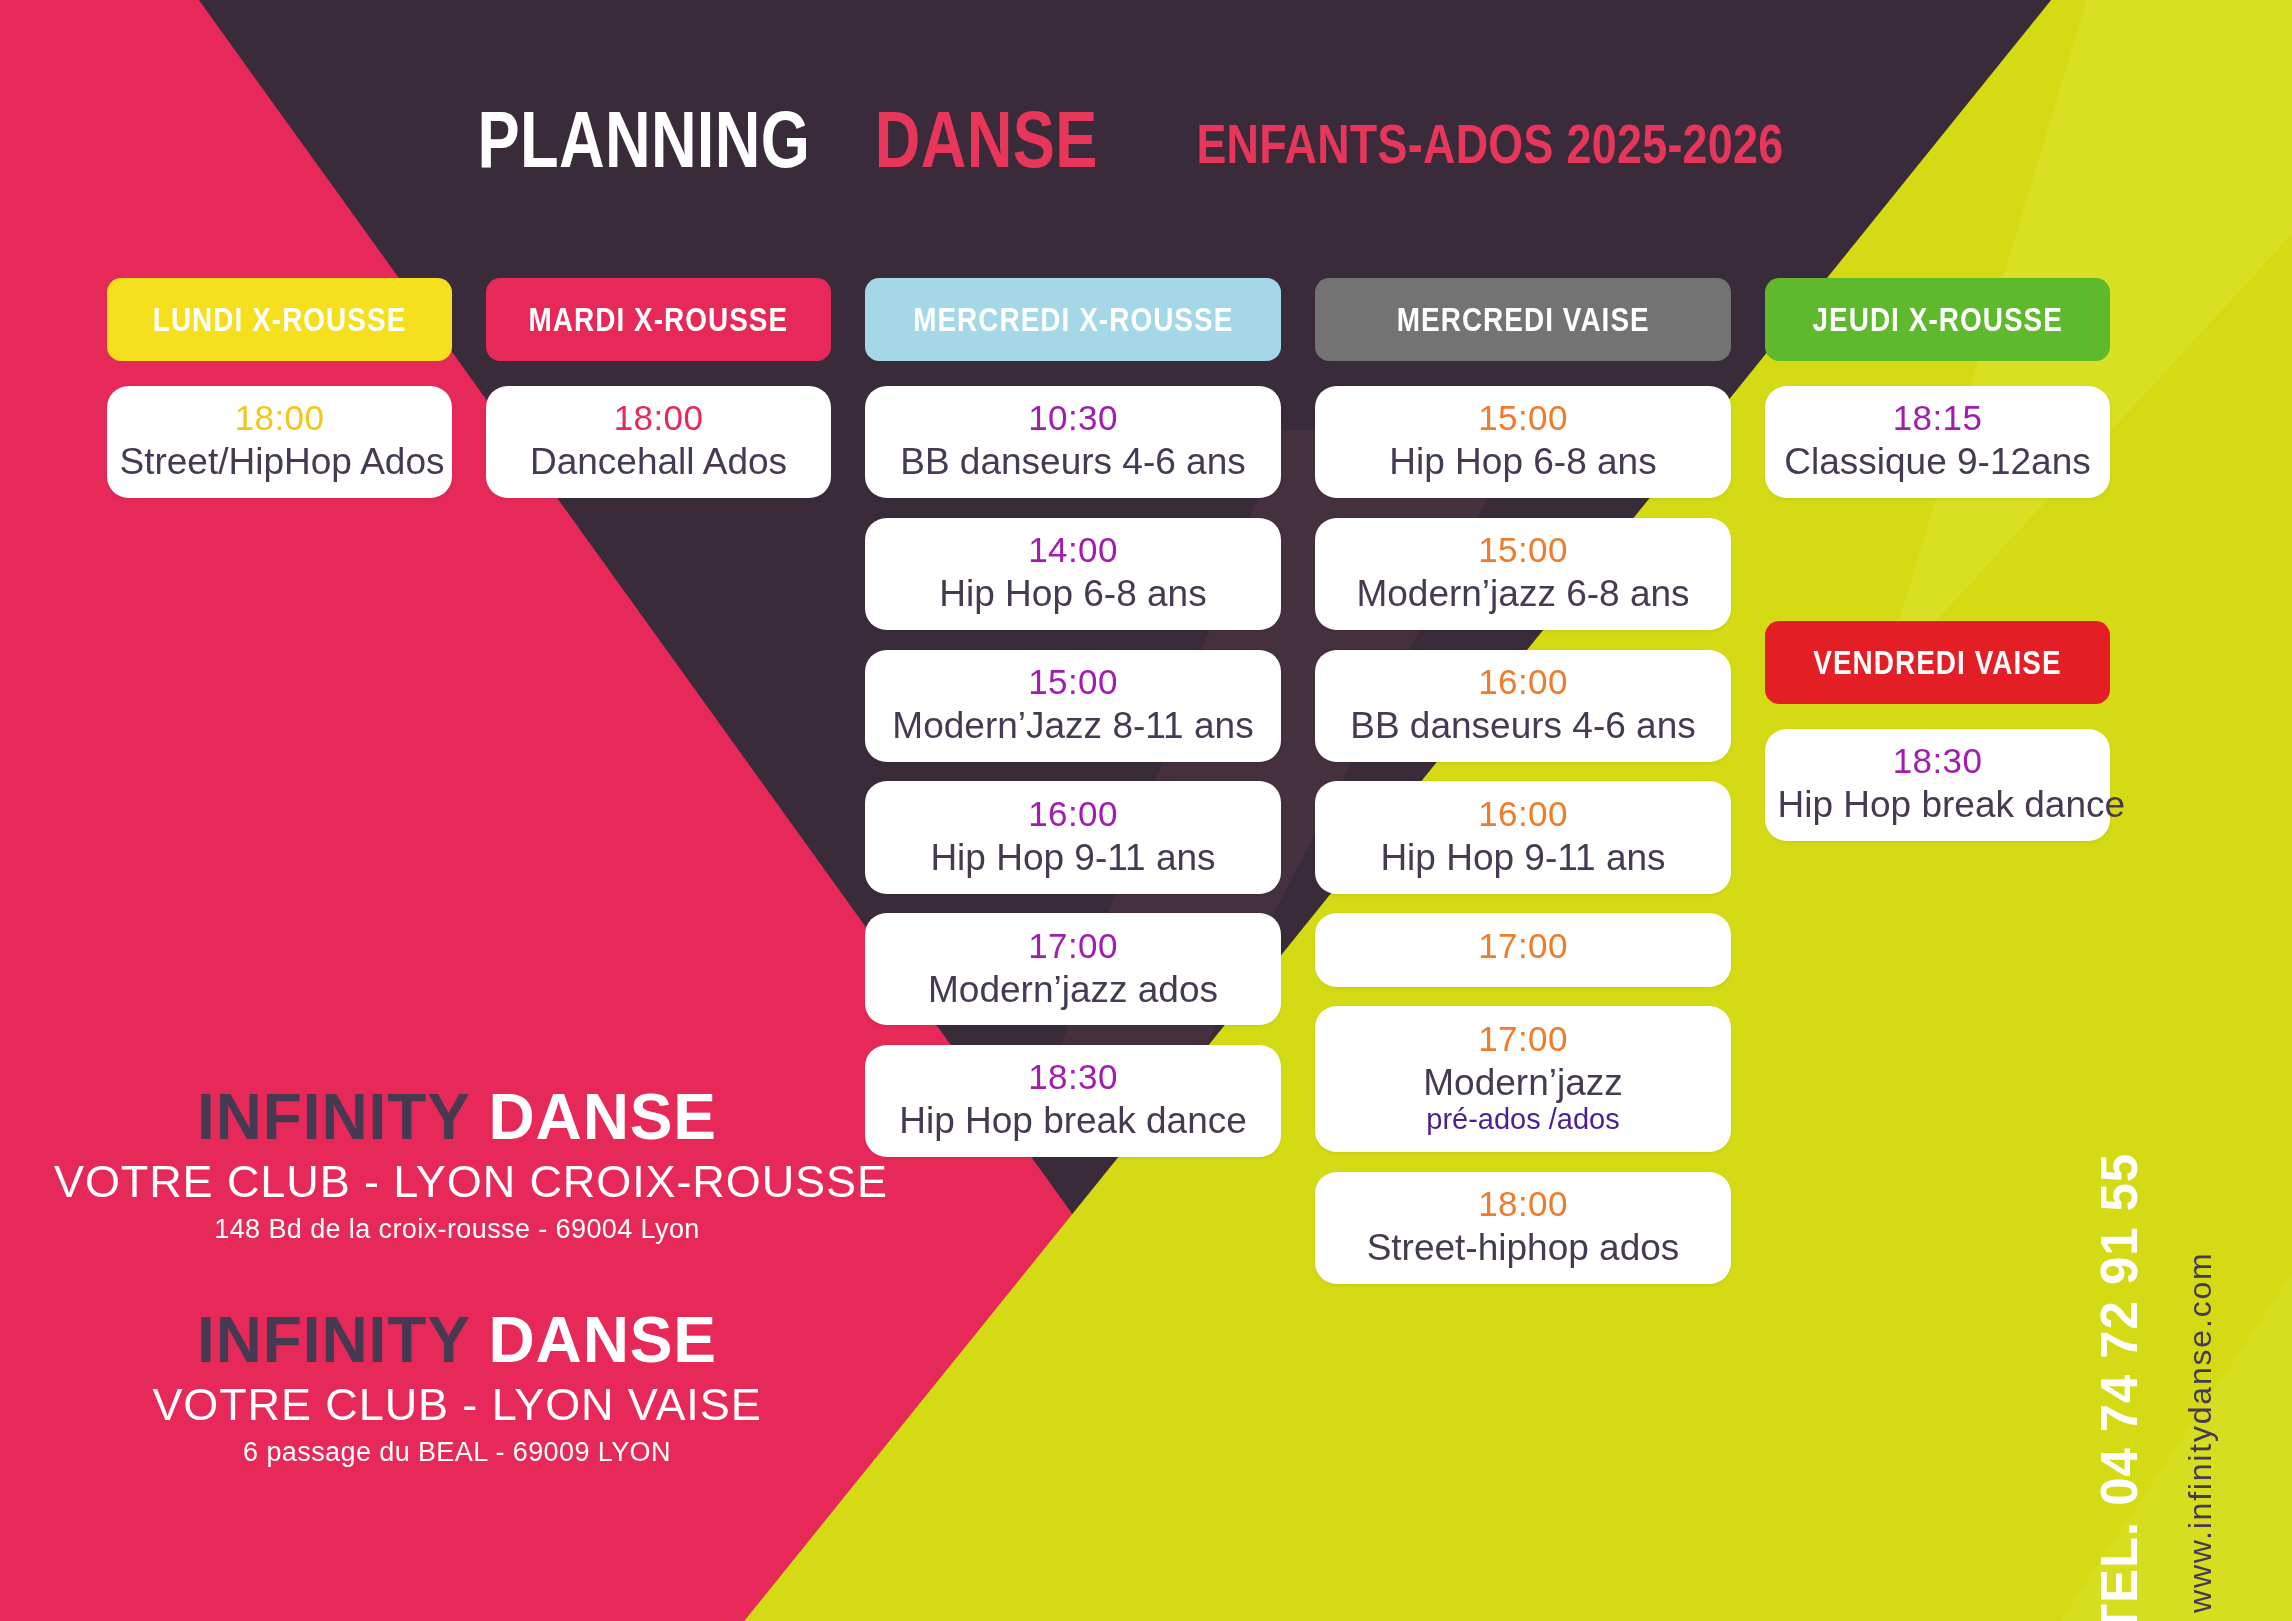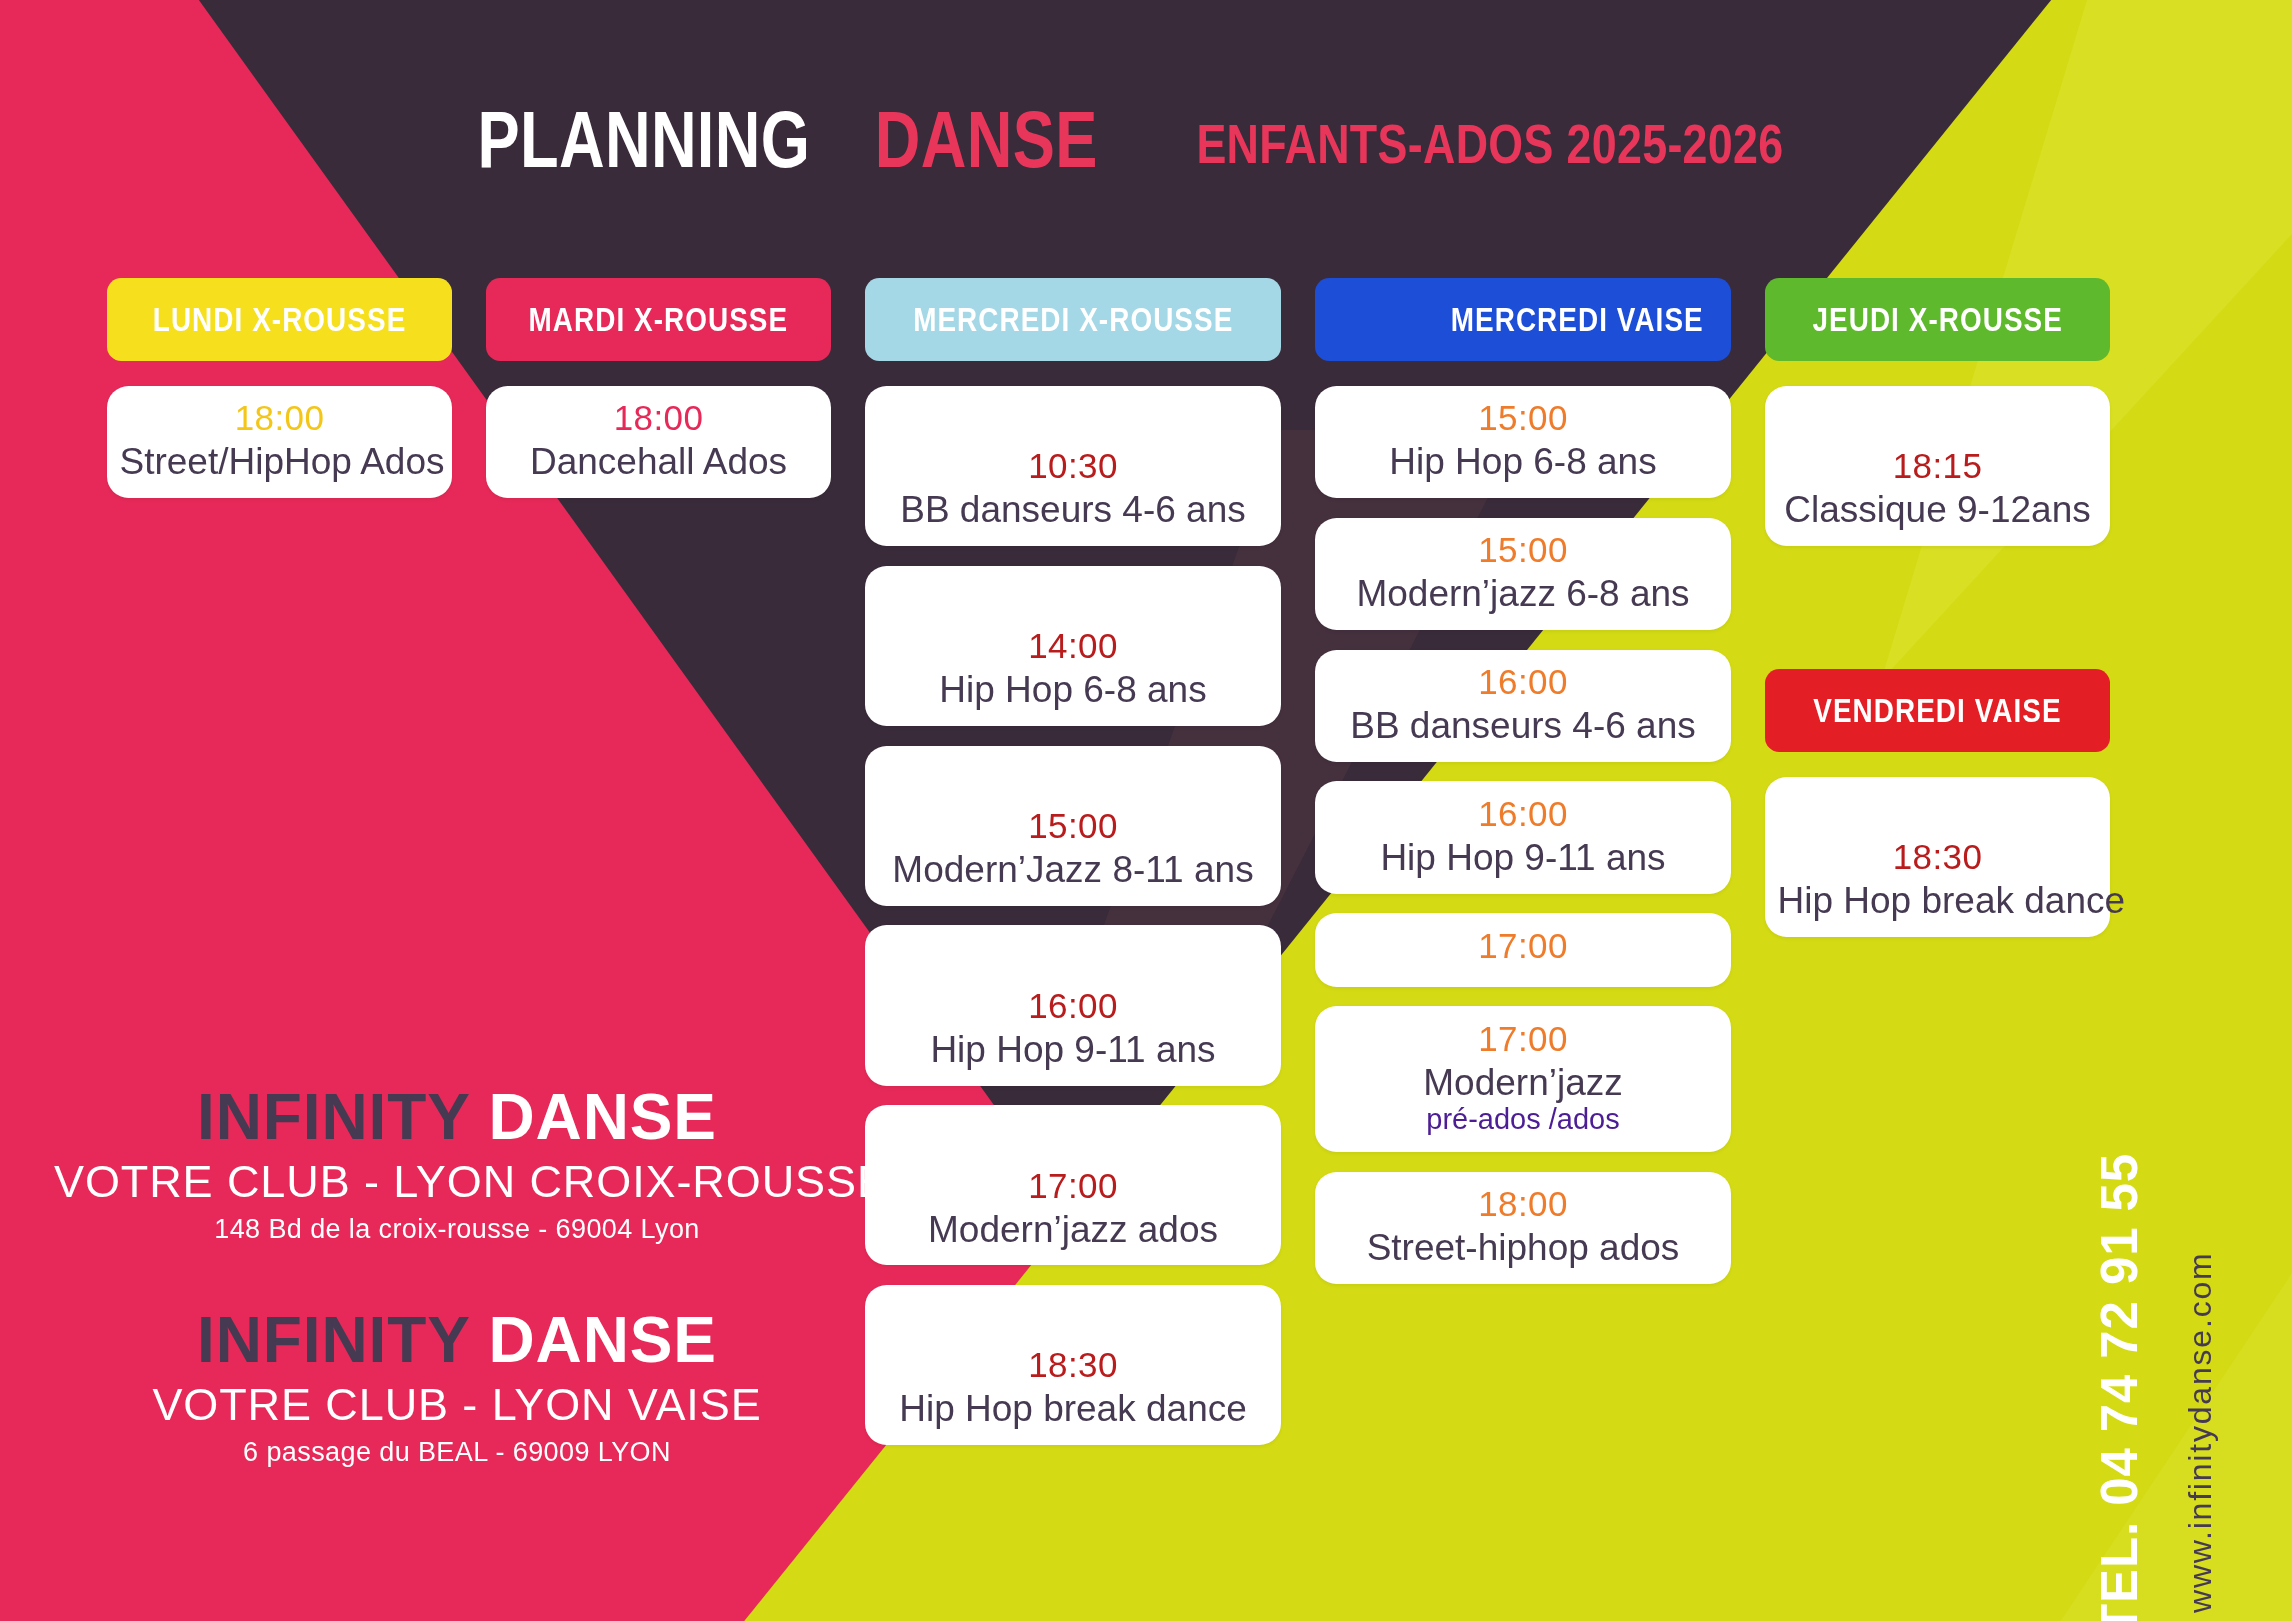--- a/index.html
+++ b/index.html
@@ -56,21 +56,21 @@
     font-size:34px;
     color:#FFFFFF;
     letter-spacing:1.3px;
     transform:scaleX(0.82);
     white-space:nowrap;
   }
   .day-head.yellow  { background:#F6E01E; }
   .day-head.yellow span { color:#FFFFFF; }
   .day-head.pink    { background:#E62958; }
   .day-head.blue    { background:#A5D8E6; }
-  .day-head.orange  { background:#1d4ed8;justify-content:flex-end; }
+  .day-head.orange  { background:#737373; }
   .day-head.green   { background:#5FB92D; }
   .day-head.red     { background:#E31E24; }
 
   .card {
     background:#FFFFFF;
     border-radius:21.5px;
     padding:14.3px 12.5px 16px;
     margin-bottom:19.7px;
     text-align:center;
     box-shadow:0 1.8px 3.6px rgba(0,0,0,0.06);
@@ -91,21 +91,21 @@
   }
   .card .sub {
     font-size:29px;
     color:#4c1d95;
     line-height:1.1;
     margin-top:1.8px;
     white-space:nowrap;
   }
   .t-yellow { color:#F3C618; }
   .t-pink   { color:#E62958; }
-  .t-teal   { color:#b91c1c;margin-top:48px; }
+  .t-teal   { color:#a21caf; }
   .t-orange { color:#EE7C2B; }
 
   .gap-block { height:103px; }
 
   
   .brand {
     position:absolute;
     text-align:center;
     width:806px;
     white-space:nowrap;

